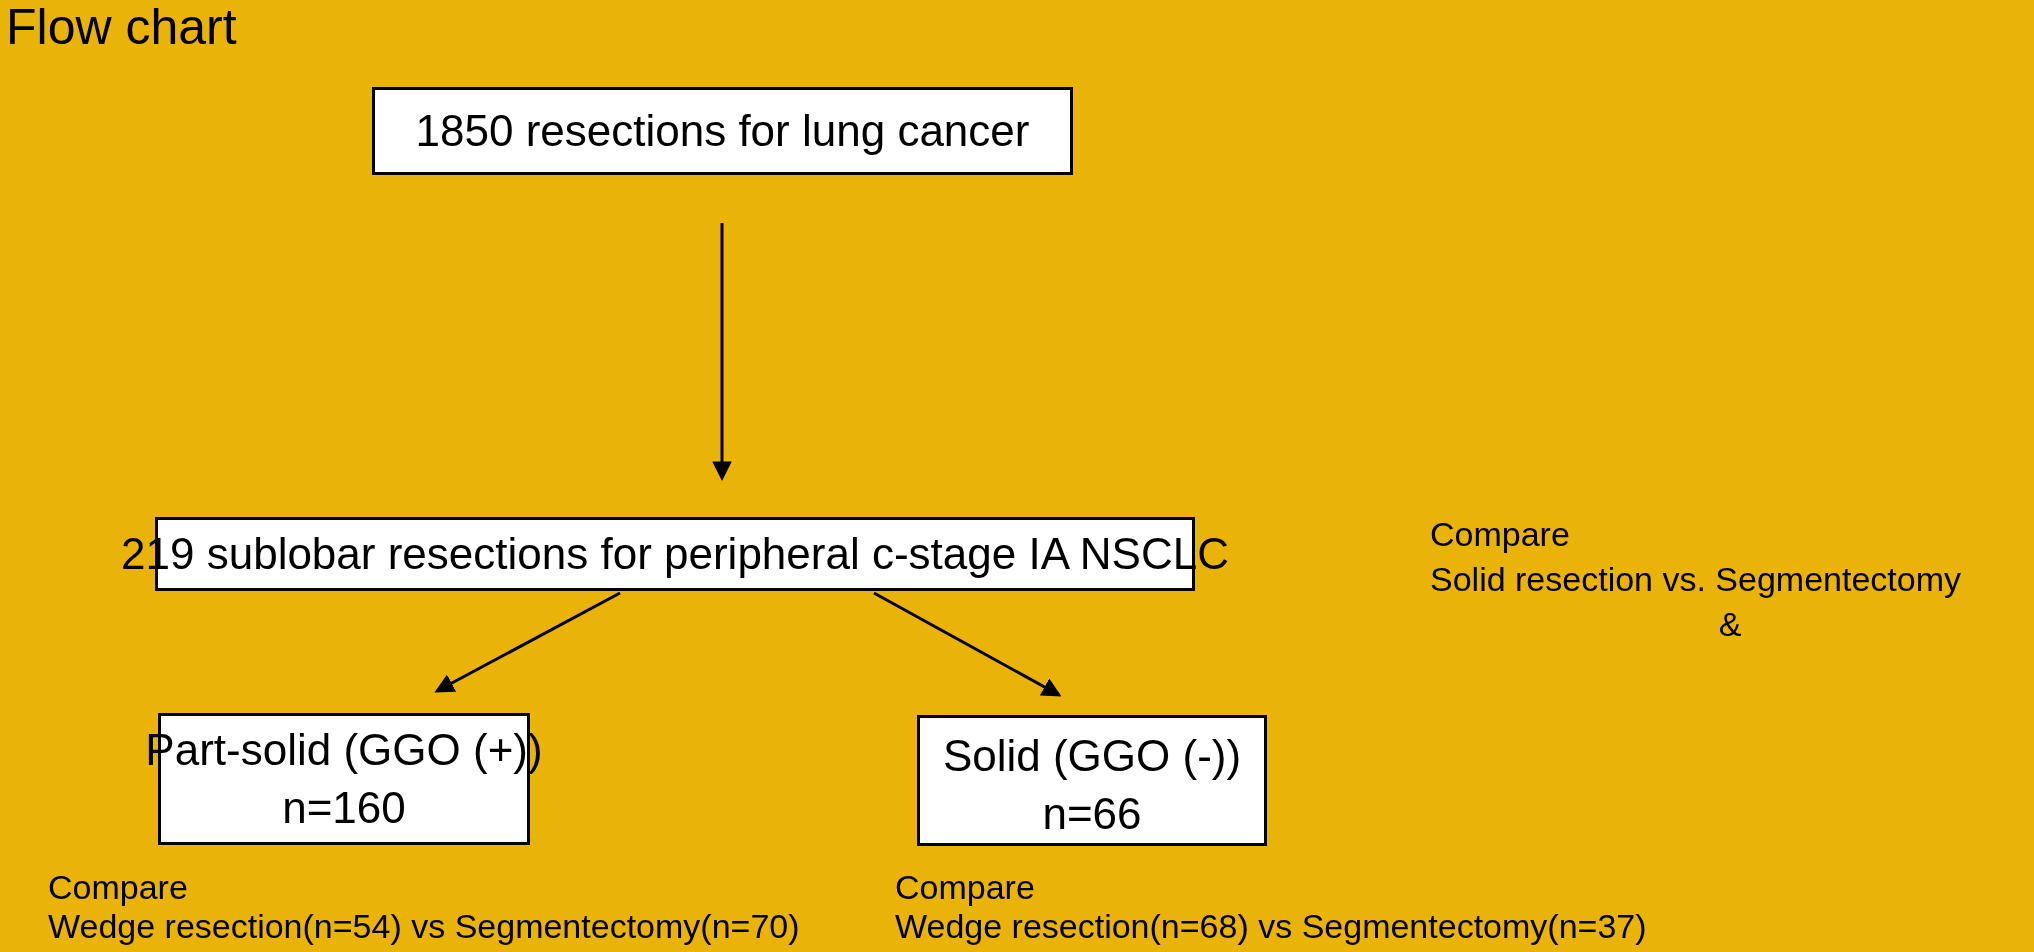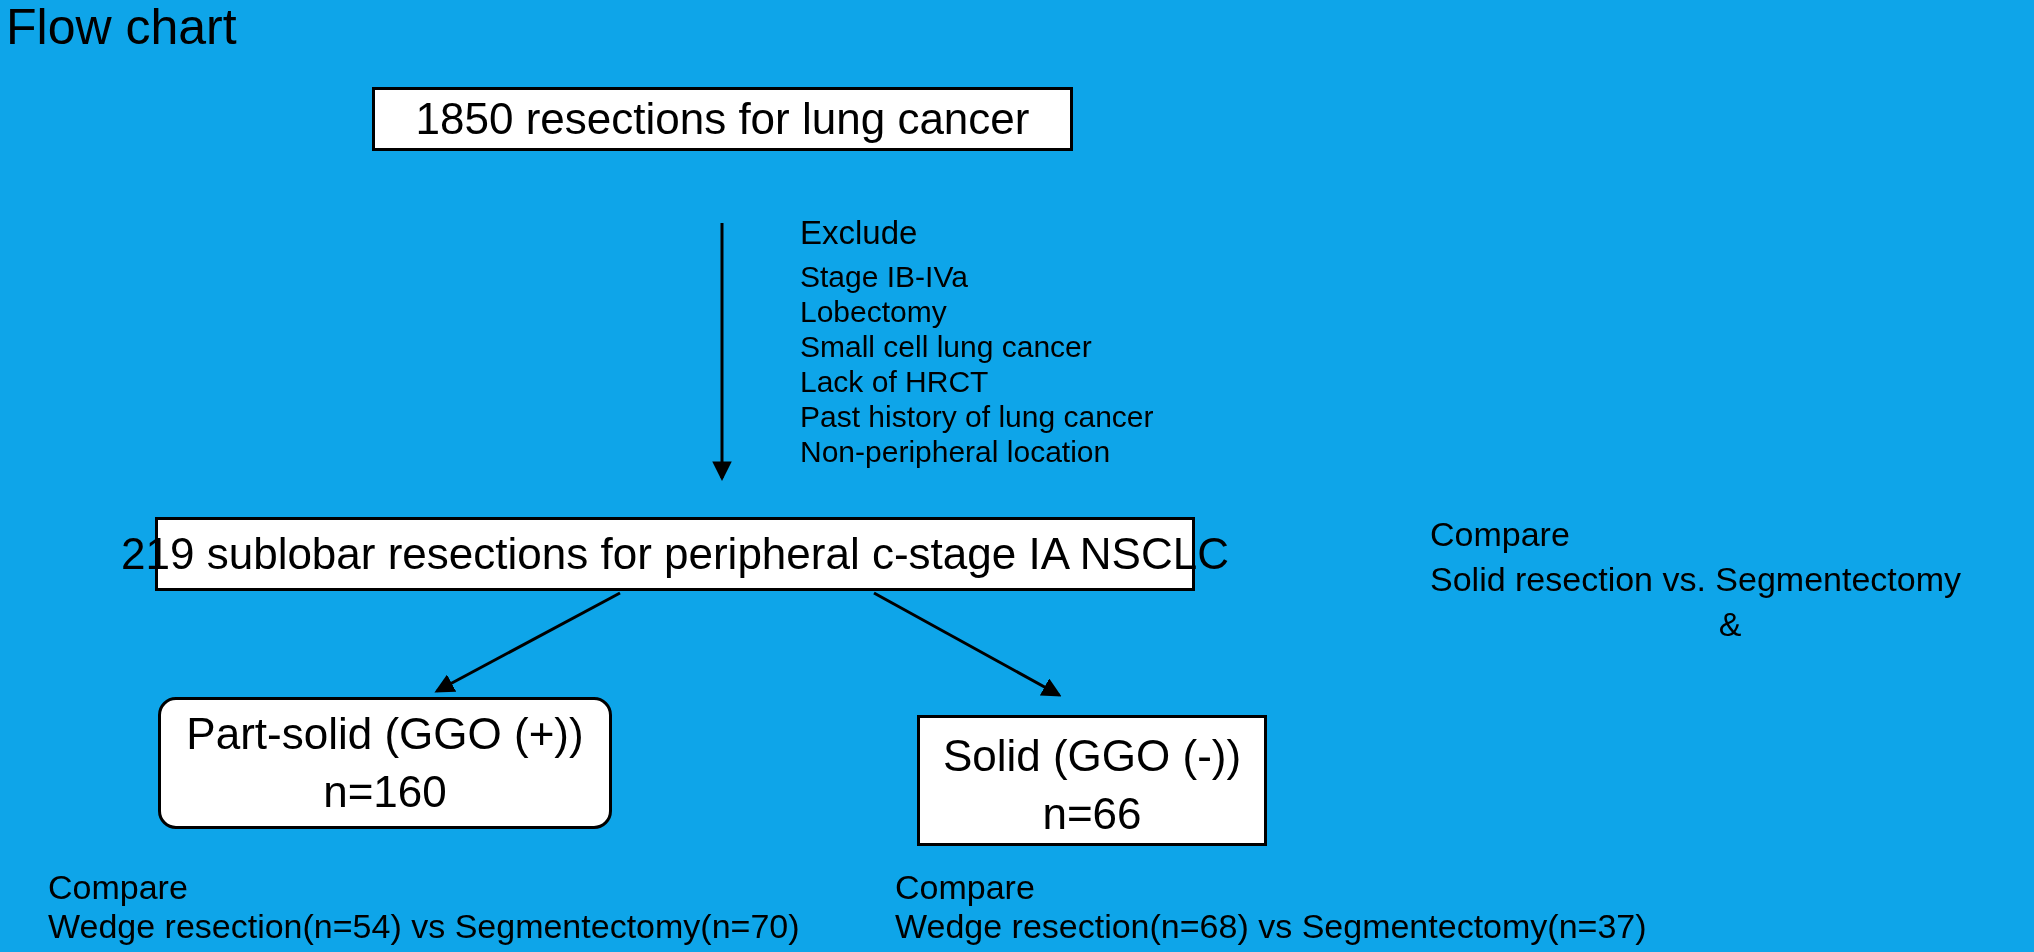--- a/index.html
+++ b/index.html
@@ -4,21 +4,21 @@
 <style>
   html, body {
     margin: 0;
     padding: 0;
     background: #ffffff;
   }
   #canvas {
     position: relative;
     width: 2034px;
     height: 952px;
-    background: #0ea5e9;
+    background: #eab308;
     color: #000000;
     font-family: "Liberation Sans", "DejaVu Sans", sans-serif;
     overflow: hidden;
   }
   .abs { position: absolute; }
   #title {
     left: 6px; top: 0px;
     font-size: 50px;
     line-height: 1.1;
     white-space: nowrap;
@@ -28,36 +28,36 @@
     border: 3px solid #000000;
     background: #ffffff;
     display: flex;
     align-items: center;
     justify-content: center;
     text-align: center;
     white-space: nowrap;
   }
   #box-top {
     left: 372px; top: 87px;
-    width: 701px; height: 64px;
+    width: 701px; height: 88px;
     font-size: 44px;
   }
   #box-middle {
     left: 155px; top: 517px;
     width: 1040px; height: 74px;
     font-size: 44px;
   }
   .flowbox-2line {
     flex-direction: column;
     font-size: 44px;
     line-height: 58px;
   }
   #box-left {
-    left: 158px; top: 697px;
-    width: 454px; height: 132px; border-radius: 18px;
+    left: 158px; top: 713px;
+    width: 372px; height: 132px;
   }
   #box-right {
     left: 917px; top: 715px;
     width: 350px; height: 131px; justify-content: flex-end;
   }
   #exclude-block {
     left: 800px; top: 212px;
   }
   #exclude-heading {
     font-size: 33px;
@@ -106,29 +106,20 @@
     </defs>
     <line x1="722" y1="223" x2="722" y2="478" stroke="#000000" stroke-width="3" marker-end="url(#ah)"></line>
     <line x1="620" y1="593" x2="437" y2="691" stroke="#000000" stroke-width="3" marker-end="url(#ah)"></line>
     <line x1="874" y1="593" x2="1059" y2="695" stroke="#000000" stroke-width="3" marker-end="url(#ah)"></line>
   </svg>
 
   <div id="box-top" class="abs flowbox">
     <span>1850 resections for lung cancer</span>
   </div>
 
-  <div id="exclude-block" class="abs">
-    <div id="exclude-heading">Exclude</div>
-    <div class="exclude-item">Stage IB-IVa</div>
-    <div class="exclude-item">Lobectomy</div>
-    <div class="exclude-item">Small cell lung cancer</div>
-    <div class="exclude-item">Lack of HRCT</div>
-    <div class="exclude-item">Past history of lung cancer</div>
-    <div class="exclude-item">Non-peripheral location</div>
-  </div>
 
   <div id="box-middle" class="abs flowbox">
     <span>219 sublobar resections for peripheral c-stage IA NSCLC</span>
   </div>
 
   <div id="compare-right" class="abs">
     <div class="cmp-line">Compare</div>
     <div class="cmp-line">Solid resection vs. Segmentectomy</div>
     <div class="amp-line">&amp;</div>
   </div>

